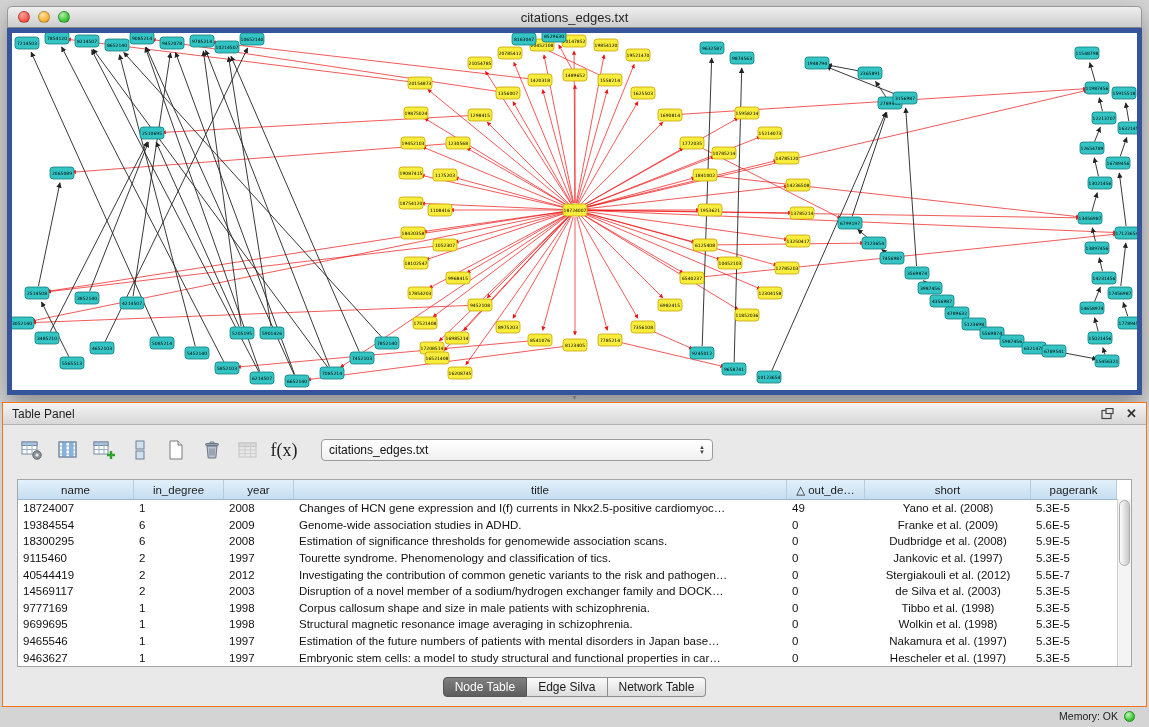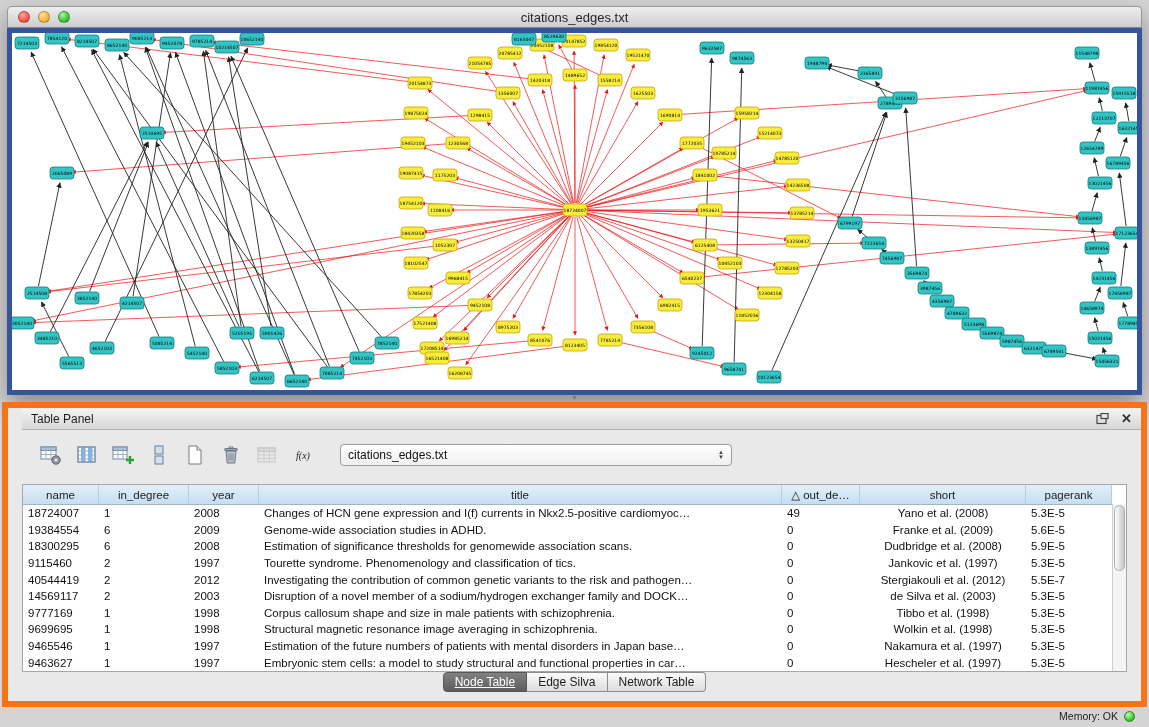--- a/index.html
+++ b/index.html
@@ -21,56 +21,56 @@
   .light.yellow{background:radial-gradient(circle at 35% 30%,#ffe2a0,#f8b63d 60%,#d99a22);}
   .light.green{background:radial-gradient(circle at 35% 30%,#b6f0ae,#3fc73b 60%,#28a327);}
   .canvas-frame{position:absolute;top:22px;left:0;right:0;bottom:0;
     border:5px solid #35549c;background:#fff;box-sizing:border-box;}
   svg.net{display:block;width:100%;height:100%;}
   
   .splitter{position:absolute;left:0;top:394px;width:100%;height:8px;text-align:center;
     font-size:8px;color:#777;line-height:8px;}
   
   .table-panel{position:absolute;left:2px;top:402px;width:1145px;height:305px;
-    background:#e9e9e9;border:6px solid #f97316;box-sizing:border-box;padding-left:14px;}
+    background:#e9e9e9;border:1px solid #f97316;box-sizing:border-box;}
   .panel-titlebar{height:21px;background:linear-gradient(#f4f4f4,#d7d7d7);
     border-bottom:1px solid #b3b3b3;display:flex;align-items:center;padding:0 9px;
     font-size:12px;color:#1f1f1f;}
   .panel-actions{margin-left:auto;display:flex;gap:12px;align-items:center;}
   .float-ic{display:inline-block;line-height:0;}
   .close-ic{font-size:13px;font-weight:bold;color:#333;cursor:default;}
   .toolbar{display:flex;align-items:center;gap:10px;padding:13px 0 9px 16px;}
   .tool{width:26px;height:24px;display:flex;align-items:center;justify-content:center;}
-  .fx{font-family:"Liberation Serif",serif;font-style:italic;font-size:10px;color:#222;}
+  .fx{font-family:"Liberation Serif",serif;font-size:18px;color:#222;}
   .dropdown{width:392px;height:22px;margin-left:14px;border:1px solid #9b9b9b;border-radius:4px;
     background:linear-gradient(#ffffff,#f0f0f0);display:flex;align-items:center;
     padding:0 7px;font-size:12px;color:#111;box-sizing:border-box;}
   .combo-arrows{margin-left:auto;display:flex;flex-direction:column;align-items:center;
     font-size:6px;line-height:5px;color:#444;}
   
   .table-wrap{position:absolute;left:14px;right:14px;top:76px;height:188px;
     background:#fff;border:1px solid #a6a6a6;box-sizing:border-box;}
   .thead{display:flex;height:19px;background:linear-gradient(#e2f0fb,#c6def1);
     border-bottom:1px solid #9fb6c9;font-size:11.5px;color:#1c1c1c;margin-right:14px;}
   .thead .cell{display:flex;align-items:center;justify-content:center;
     border-right:1px solid #b4cde1;box-sizing:border-box;}
   .tbody{overflow:hidden;height:166px;margin-right:14px;}
   .trow{display:flex;height:16.6px;align-items:center;font-size:11.5px;color:#111;}
   .cell{padding:0 5px;white-space:nowrap;overflow:hidden;box-sizing:border-box;}
-  .c0{width:76px;} .c1{width:90px;} .c2{width:70px;} .c3{flex:1;} .c4{width:78px;}
+  .c0{width:116px;} .c1{width:90px;} .c2{width:70px;} .c3{flex:1;} .c4{width:78px;}
   .c5{width:166px;text-align:center;} .c6{width:86px;}
   .vscroll{position:absolute;right:0;top:19px;bottom:0;width:14px;background:#f4f4f4;
     border-left:1px solid #cfcfcf;box-sizing:border-box;}
   .vthumb{margin:1px;height:64px;background:linear-gradient(90deg,#fdfdfd,#c6c6c6);
     border:1px solid #adadad;border-radius:6px;}
   
   .tabs{position:absolute;left:0;right:0;bottom:9px;display:flex;justify-content:center;}
   .tab{padding:2px 11px;font-size:12px;border:1px solid #8d8d8d;border-left-width:0;
     background:linear-gradient(#fbfbfb,#dcdcdc);color:#1c1c1c;}
-  .tab:first-child{border-left-width:1px;border-radius:4px 0 0 4px;text-decoration:underline;}
+  .tab:first-child{border-left-width:1px;border-radius:4px 0 0 4px;}
   .tab:last-child{border-radius:0 4px 4px 0;}
   .tab.active{background:linear-gradient(#808080,#5d5d5d);color:#fff;border-color:#565656;}
   
   .statusbar{position:absolute;right:14px;bottom:5px;display:flex;align-items:center;gap:6px;
     font-size:10.5px;color:#222;}
   .mem-dot{width:11px;height:11px;border-radius:50%;box-sizing:border-box;
     background:radial-gradient(circle at 35% 30%,#c2f7b8,#41cc38 60%,#1e9a1a);
     border:1px solid #27851f;}
 </style>
 </head>

